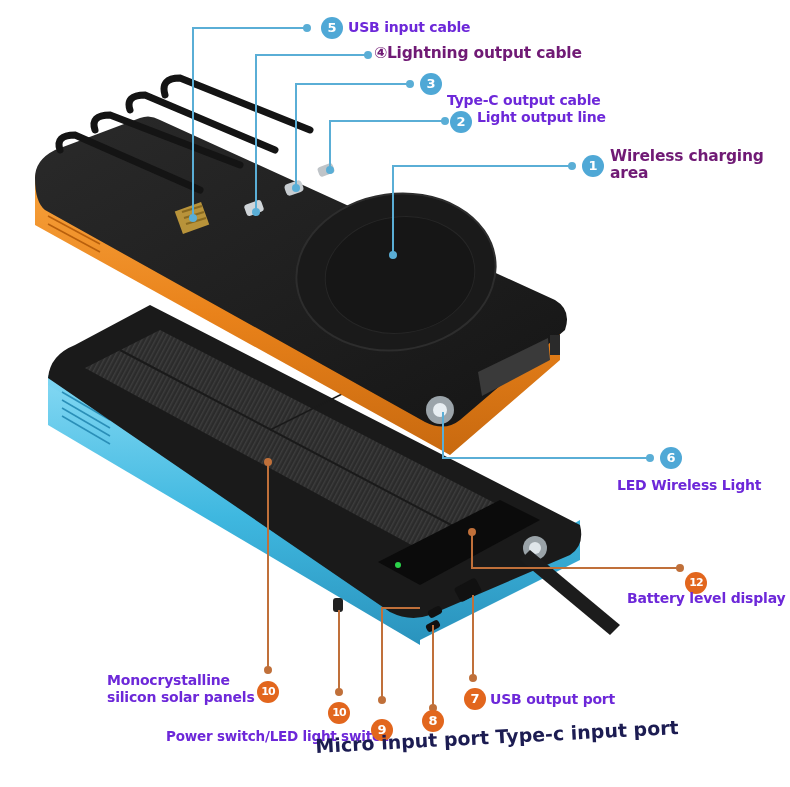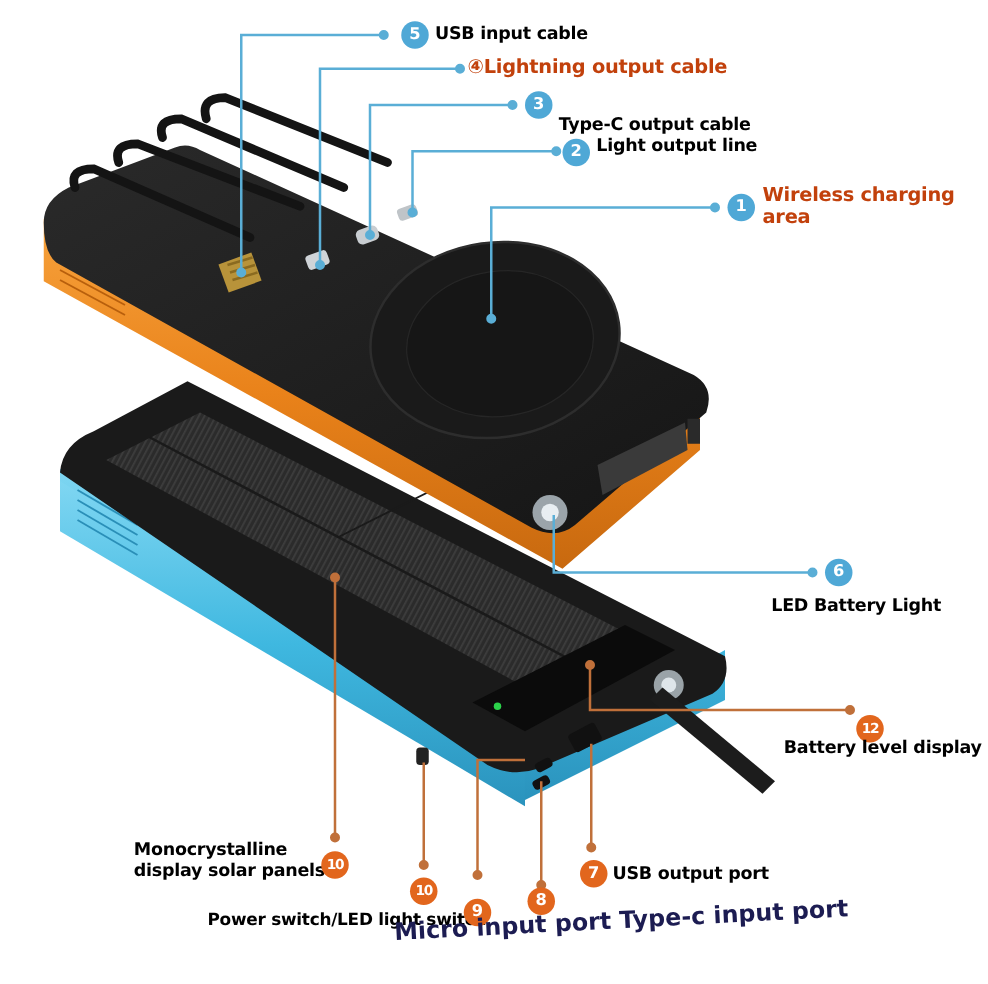--- a/index.html
+++ b/index.html
@@ -1,19 +1,19 @@
 <!DOCTYPE html>
 <html><head>
 <meta charset="utf-8">
 <style>
   html, body { margin: 0; padding: 0; background: #ffffff; }
   #stage { position: relative; width: 790px; height: 787px; overflow: hidden; background: #ffffff; font-family: "DejaVu Sans", sans-serif; }
   #art { position: absolute; left: 0; top: 0; width: 790px; height: 787px; }
-  .lbl { position: absolute; color: #000000; font-weight: bold; font-size: 14px; line-height: 17px; white-space: nowrap; letter-spacing: -0.2px; }
-  .lbl.big { font-size: 15.5px; color: #c2410c; }
+  .lbl { position: absolute; color: #6d28d9; font-weight: bold; font-size: 14px; line-height: 17px; white-space: nowrap; letter-spacing: -0.2px; }
+  .lbl.big { font-size: 15.5px; color: #701a75; }
   .badge { position: absolute; width: 22px; height: 22px; border-radius: 50%; color: #fff; font-weight: bold; font-size: 13px; line-height: 22px; text-align: center; font-family: "DejaVu Sans", sans-serif; }
   .badge.blue { background: #4fa8d6; }
   .badge.orange { background: #e2661d; }
   .badge.small { font-size: 11px; letter-spacing: -1px; }
   .footer { position: absolute; left: 316px; top: 735px; font-size: 19px; font-weight: bold; color: #1c1c52; transform: rotate(-3deg); transform-origin: left bottom; white-space: nowrap; }
 </style>
 </head>
 <body>
 
 <div id="stage">
@@ -171,28 +171,28 @@
   <div class="badge blue" style="left:450px;top:111px;">2</div>
   <div class="lbl" style="left:477px;top:109px;">Light output line</div>
 
   <div class="badge blue" style="left:582px;top:155px;">1</div>
   <div class="lbl big" style="left:610px;top:148px;">
     <div>Wireless charging</div>
     <div>area</div>
   </div>
 
   <div class="badge blue" style="left:660px;top:447px;">6</div>
-  <div class="lbl" style="left:617px;top:477px;">LED Battery Light</div>
+  <div class="lbl" style="left:617px;top:477px;">LED Wireless Light</div>
 
   <div class="badge orange small" style="left:685px;top:557px;margin-top:15px;">12</div>
   <div class="lbl" style="left:627px;top:590px;">Battery level display</div>
 
   <div class="lbl" style="left:107px;top:672px;">
     <div>Monocrystalline</div>
-    <div>display solar panels</div>
+    <div>silicon solar panels</div>
   </div>
   <div class="badge orange small" style="left:257px;top:681px;">10</div>
 
   <div class="badge orange small" style="left:328px;top:702px;">10</div>
   <div class="lbl" style="left:138px;top:728px;font-size:13.5px;margin-left:28px;">Power switch/LED light switch</div>
 
   <div class="badge orange" style="left:371px;top:719px;">9</div>
   <div class="badge orange" style="left:422px;top:710px;">8</div>
 
   <div class="badge orange" style="left:464px;top:688px;">7</div>

